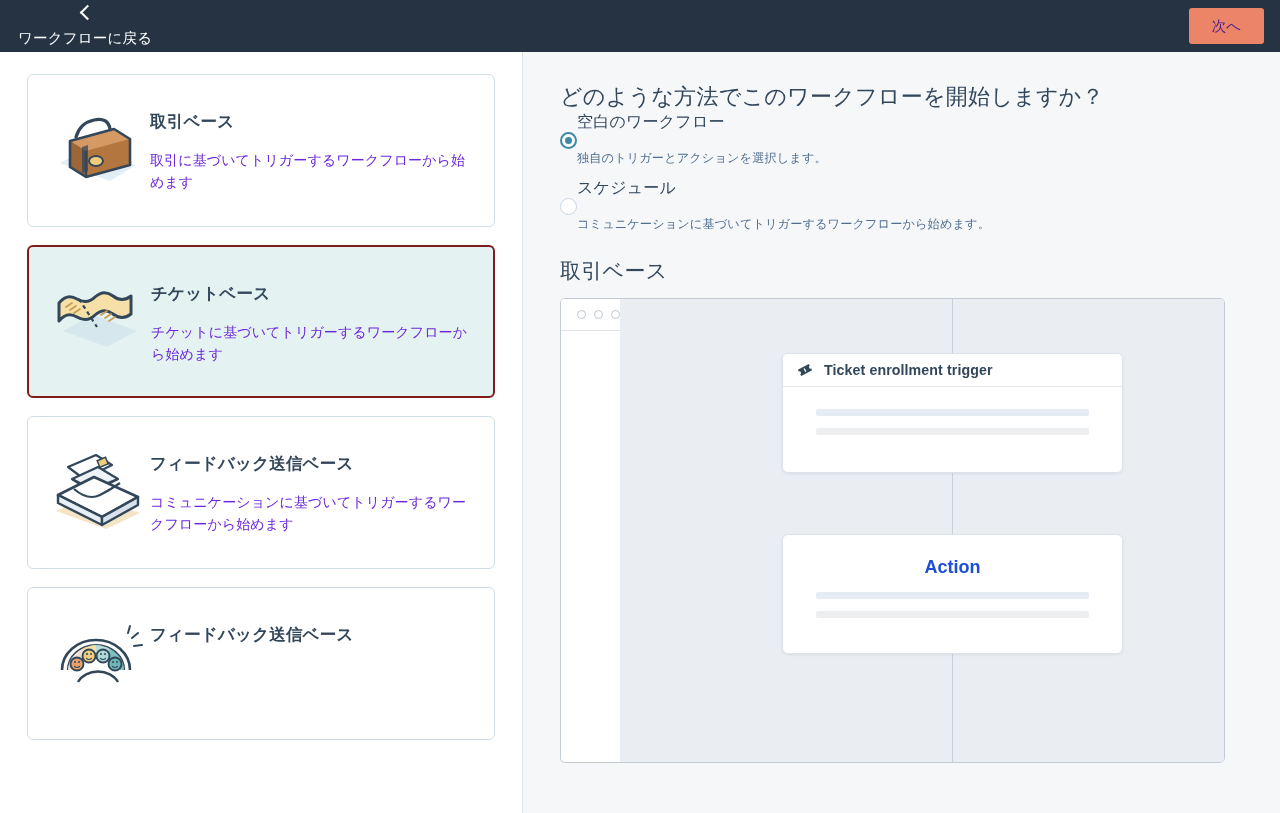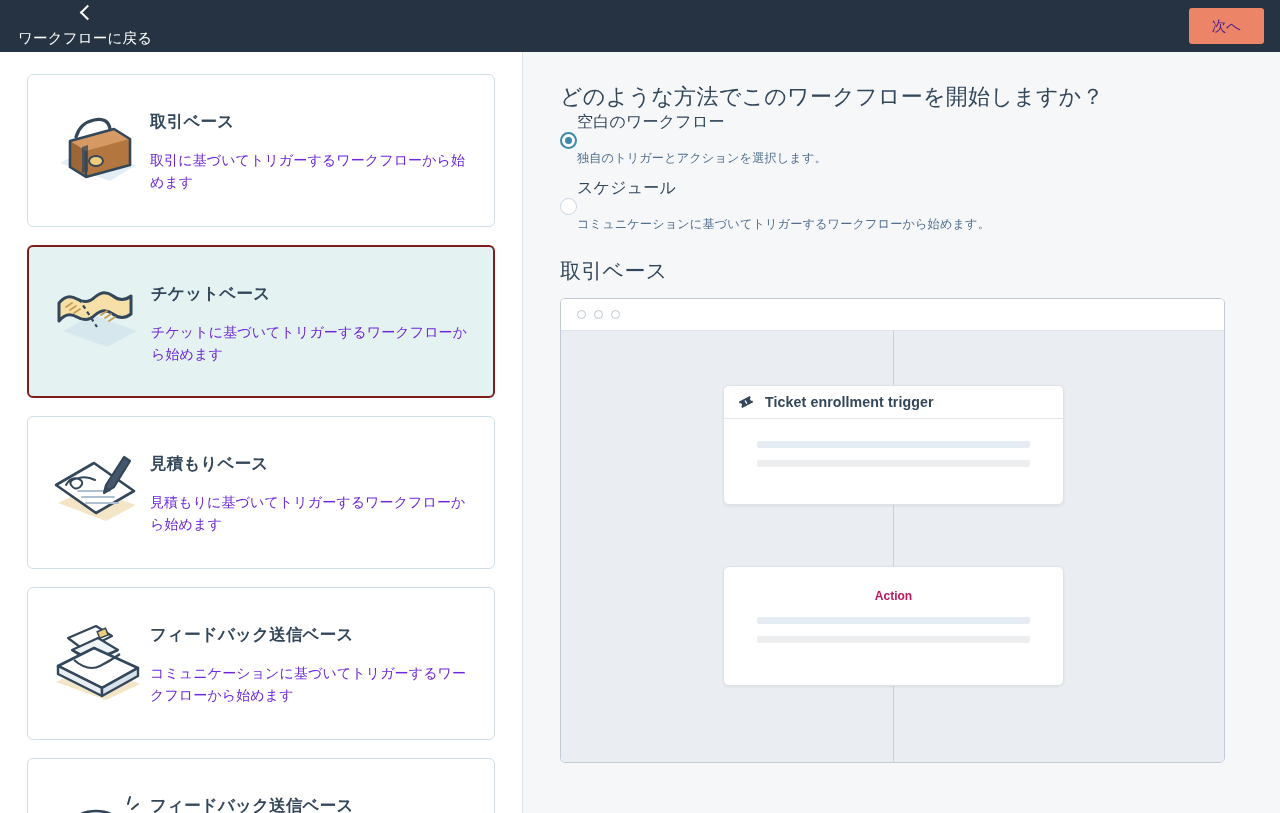--- a/index.html
+++ b/index.html
@@ -188,21 +188,20 @@
 
   
   .preview-window {
     width: 665px;
     height: 465px;
     border: 1px solid #c3ccd6;
     border-radius: 5px;
     background: #ffffff;
     overflow: hidden;
     display: flex;
-    flex-direction: column;
   }
   .preview-chrome {
     height: 32px;
     background: #ffffff;
     border-bottom: 1px solid #dfe3eb;
     display: flex;
     align-items: center;
     padding-left: 16px;
     gap: 8px;
     flex: none;
@@ -251,23 +250,23 @@
   .ticket-icon { width: 16px; height: 16px; flex: none; }
   .flow-head-title {
     font-size: 14.2px;
     font-weight: bold;
     color: #33475b;
     letter-spacing: .1px;
   }
   .flow-body { padding: 22px 33px 0 33px; }
   .action-title {
     text-align: center;
-    font-size: 12px;
+    font-size: 18px;
     font-weight: bold;
-    color: #be185d;
+    color: #1d4ed8;
     padding-top: 22px;
     padding-bottom: 14px;
   }
   .skel {
     height: 7px;
     border-radius: 2px;
     background: #e5ecf3;
     margin-bottom: 12px;
   }
   .skel.alt { background: #eceef0; }
@@ -324,40 +323,20 @@
             <line x1="60" y1="46" x2="66" y2="42"></line>
           </g>
         </svg>
       </div>
       <div class="card-text">
         <div class="card-title">チケットベース</div>
         <div class="card-desc">チケットに基づいてトリガーするワークフローから始めます</div>
       </div>
     </div>
 
-    <div class="option-card">
-      <div class="card-icon">
-        <svg width="100" height="88" viewBox="0 0 100 88">
-          <polygon points="10,58 40,44 88,60 58,76" fill="#f5e5c7"></polygon>
-          <polygon points="8,40 46,18 86,46 48,68" fill="#ffffff" stroke="#33475b" stroke-width="2.6" stroke-linejoin="round"></polygon>
-          <g stroke="#b0bfd0" stroke-width="1.9" stroke-linecap="round">
-            <line x1="30" y1="46" x2="62" y2="46"></line>
-            <line x1="34" y1="52" x2="66" y2="52"></line>
-            <line x1="38" y1="58" x2="70" y2="58"></line>
-          </g>
-          <path d="M18 40 q5 -9 13 -6 q6 3 1 8 q-5 4 -9 -2 q-3 -5 8 -7 q8 -2 16 2" fill="none" stroke="#33475b" stroke-width="2" stroke-linecap="round"></path>
-          <polygon points="56,48 66,42 82,16 76,12 58,40" fill="#44566c" stroke="#33475b" stroke-width="2.2" stroke-linejoin="round"></polygon>
-          <polygon points="56,48 61,45 58,41" fill="#33475b"></polygon>
-        </svg>
-      </div>
-      <div class="card-text">
-        <div class="card-title">見積もりベース</div>
-        <div class="card-desc">見積もりに基づいてトリガーするワークフローから始めます</div>
-      </div>
-    </div>
 
     <div class="option-card">
       <div class="card-icon">
         <svg width="100" height="94" viewBox="0 0 100 94">
           <polygon points="8,66 42,50 92,68 58,84" fill="#f5e5c7"></polygon>
           <polygon points="20,22 48,10 64,20 36,34" fill="#ffffff" stroke="#33475b" stroke-width="2.2" stroke-linejoin="round"></polygon>
           <rect x="50" y="14" width="9" height="7" fill="#f0cc7c" stroke="#33475b" stroke-width="1.5" transform="rotate(-22 54 17)"></rect>
           <polygon points="24,34 50,22 70,34 44,47" fill="#eef3f8" stroke="#33475b" stroke-width="2.2" stroke-linejoin="round"></polygon>
           <polyline points="24,34 44,44 70,34" fill="none" stroke="#33475b" stroke-width="2"></polyline>
           <polygon points="10,50 46,32 90,52 54,72" fill="#ffffff"></polygon>

